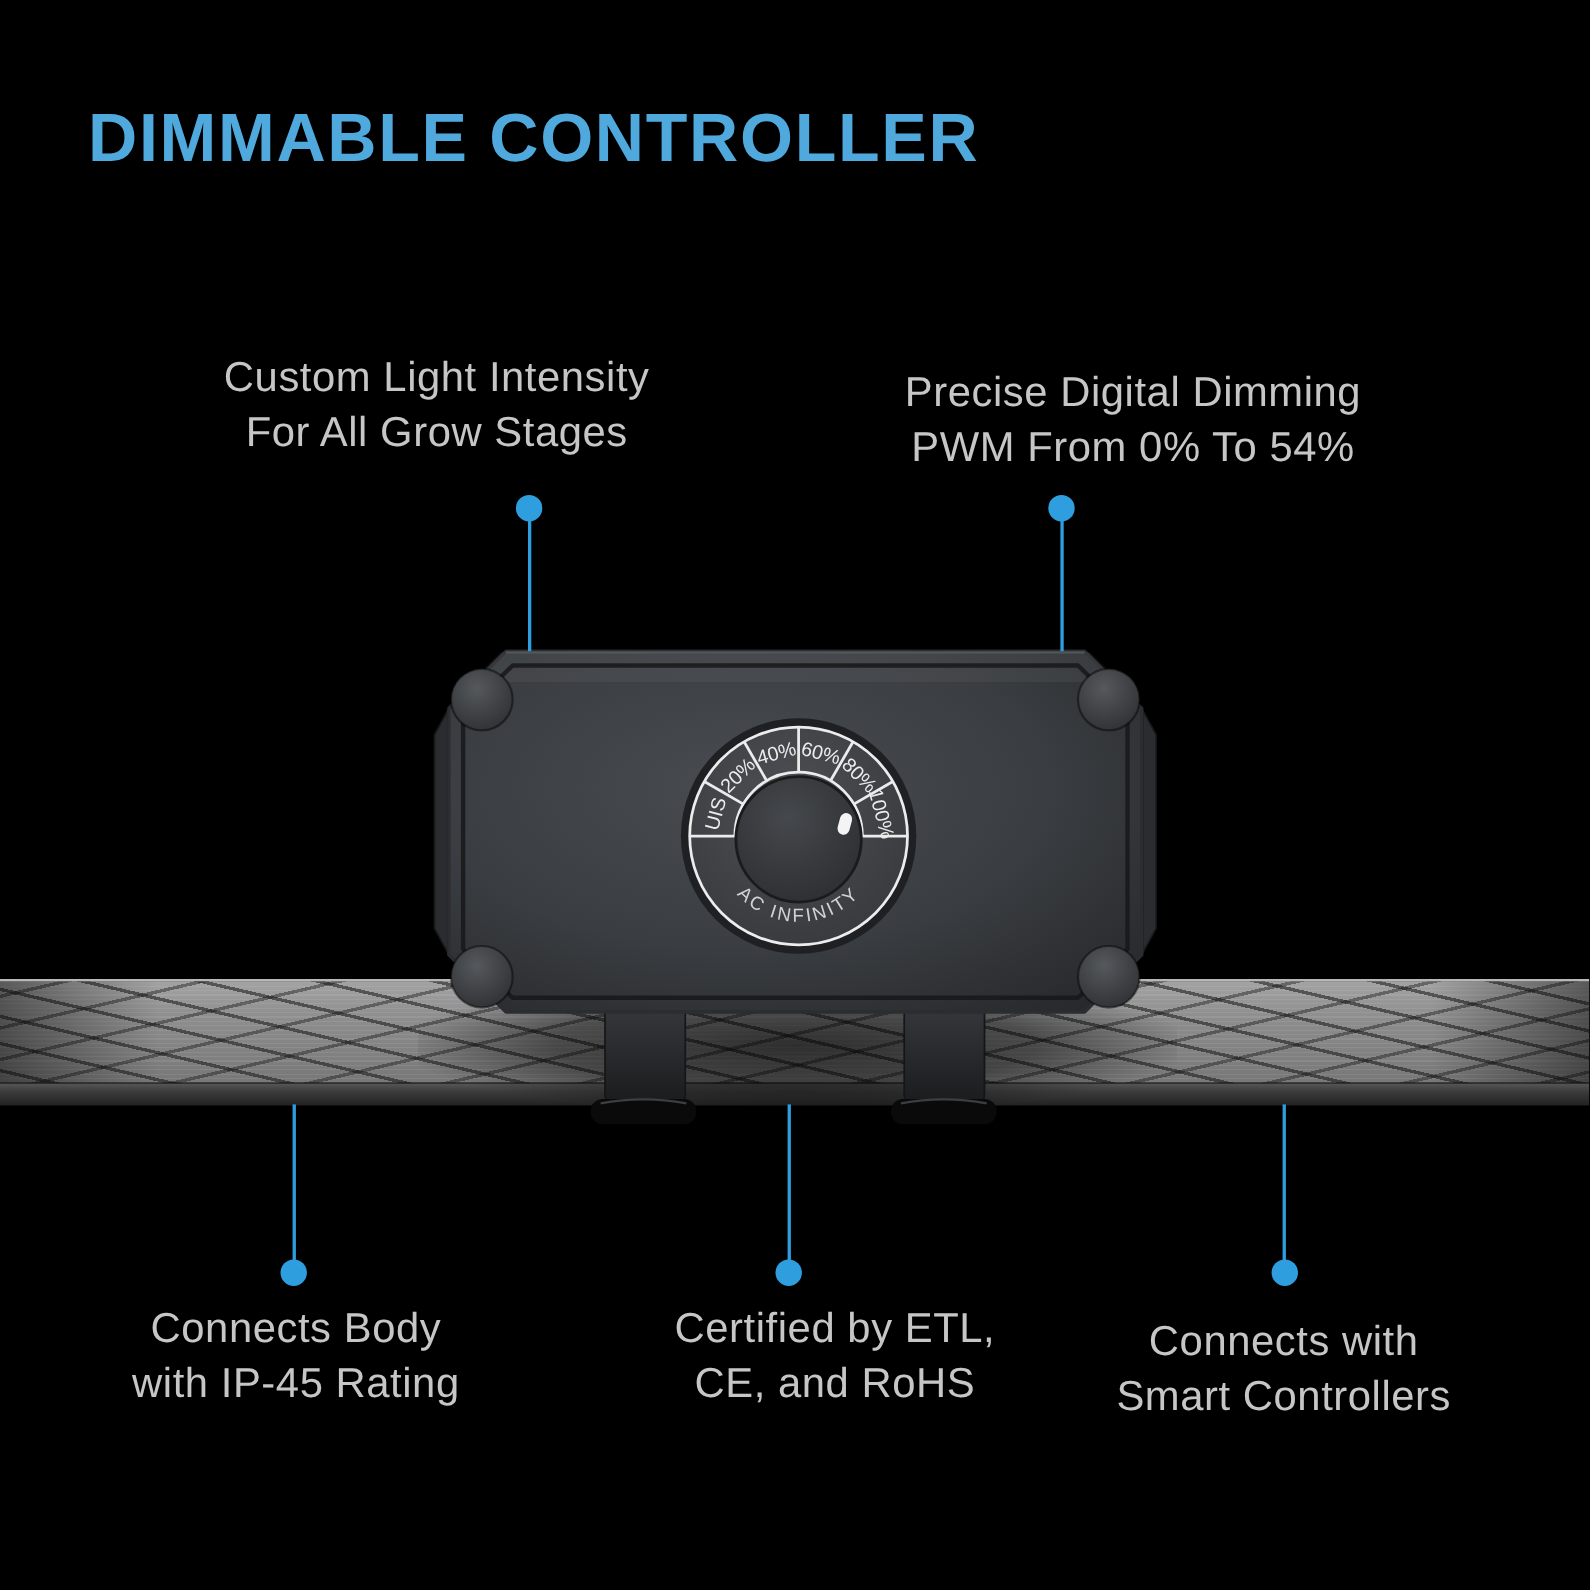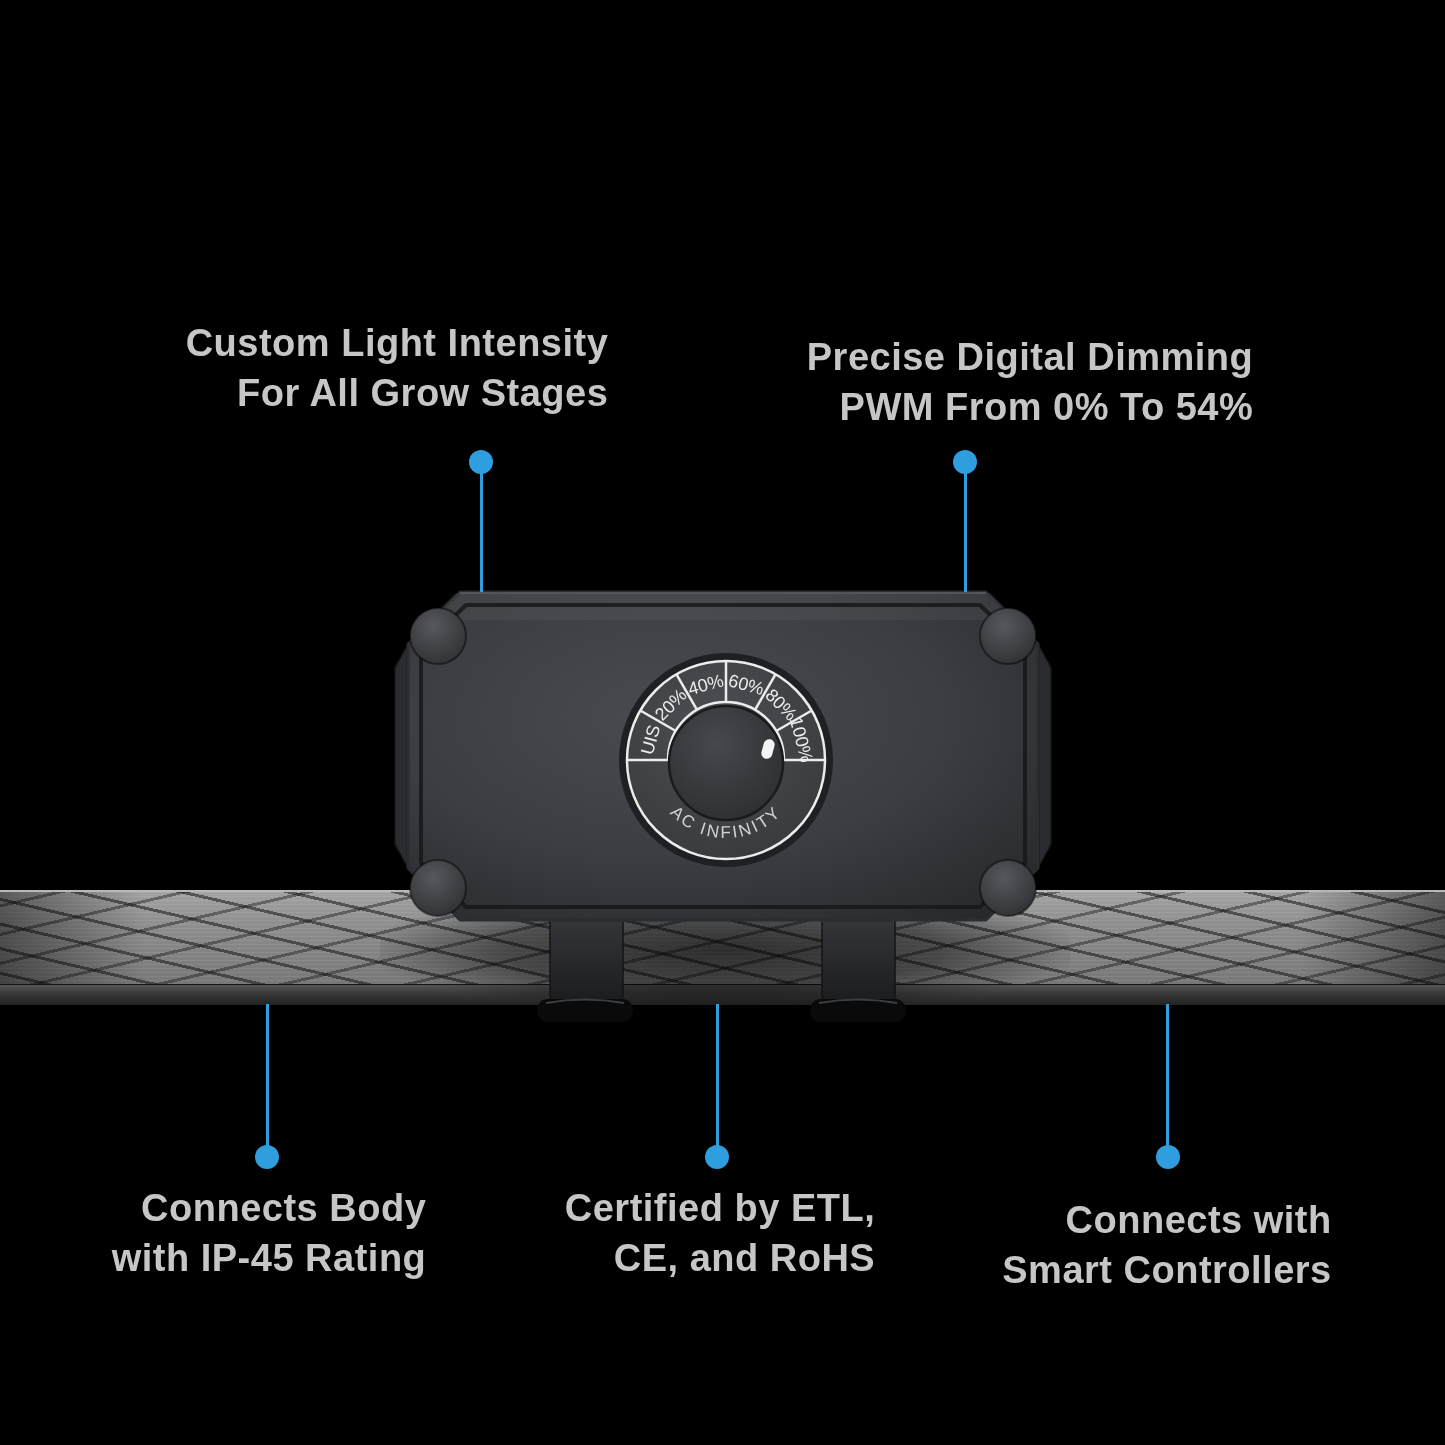--- a/index.html
+++ b/index.html
@@ -7,26 +7,26 @@
     position:relative;width:1445px;height:1445px;background:#000;overflow:hidden;
     font-family:"Liberation Sans", sans-serif;
   }
   
   .page-title{
     position:absolute;left:80px;top:95px;margin:0;
     font-size:62px;font-weight:bold;letter-spacing:1.5px;line-height:62px;
     color:var(--title-blue,#4FA9DD);white-space:nowrap;
   }
   
-  .callout{position:absolute;text-align:right;color:var(--callout-text,#C6C6C6);font-weight:bold;}
+  .callout{position:absolute;text-align:center;color:var(--callout-text,#C6C6C6);}
   .callout .cline{font-size:38px;line-height:50px;letter-spacing:.5px;white-space:nowrap;}
   .callout.tl{left:397px;top:318px;transform:translateX(-50%);}
   .callout.tr{left:1030px;top:332px;transform:translateX(-50%);}
   .callout.bl{left:269px;top:1183px;transform:translateX(-50%);}
-  .callout.bc{left:720px;top:1183px;transform:translateX(-50%);}
+  .callout.bc{left:759px;top:1183px;transform:translateX(-50%);}
   .callout.br{left:1167px;top:1183px;transform:translateX(-50%);margin-top:12px;}
   
   .dot{position:absolute;width:24px;height:24px;border-radius:50%;background:var(--accent,#2E9EDE);}
   .cline-v{position:absolute;width:3px;background:var(--accent,#2E9EDE);}
   .dot.d-tl{left:469px;top:450px;}
   .dot.d-tr{left:953px;top:450px;}
   .dot.d-bl{left:255px;top:1145px;}
   .dot.d-bc{left:705px;top:1145px;}
   .dot.d-br{left:1156px;top:1145px;}
   .cline-v.l-tl{left:480px;top:473px;height:119px;}
@@ -51,20 +51,21 @@
     border-top:1px solid #141414;
     background:linear-gradient(180deg,#565656 0,#3a3a3a 40%,#222 100%);
   }
   .device-svg{position:absolute;left:380px;top:575px;width:690px;height:455px;}
 </style>
 </head>
 <body>
 
 <div class="stage">
 
+  <h1 class="page-title">DIMMABLE CONTROLLER</h1>
 
   <div class="callout tl">
     <div class="cline">Custom Light Intensity</div>
     <div class="cline">For All Grow Stages</div>
   </div>
   <div class="callout tr">
     <div class="cline">Precise Digital Dimming</div>
     <div class="cline">PWM From 0% To 54%</div>
   </div>
   <div class="callout bl">

